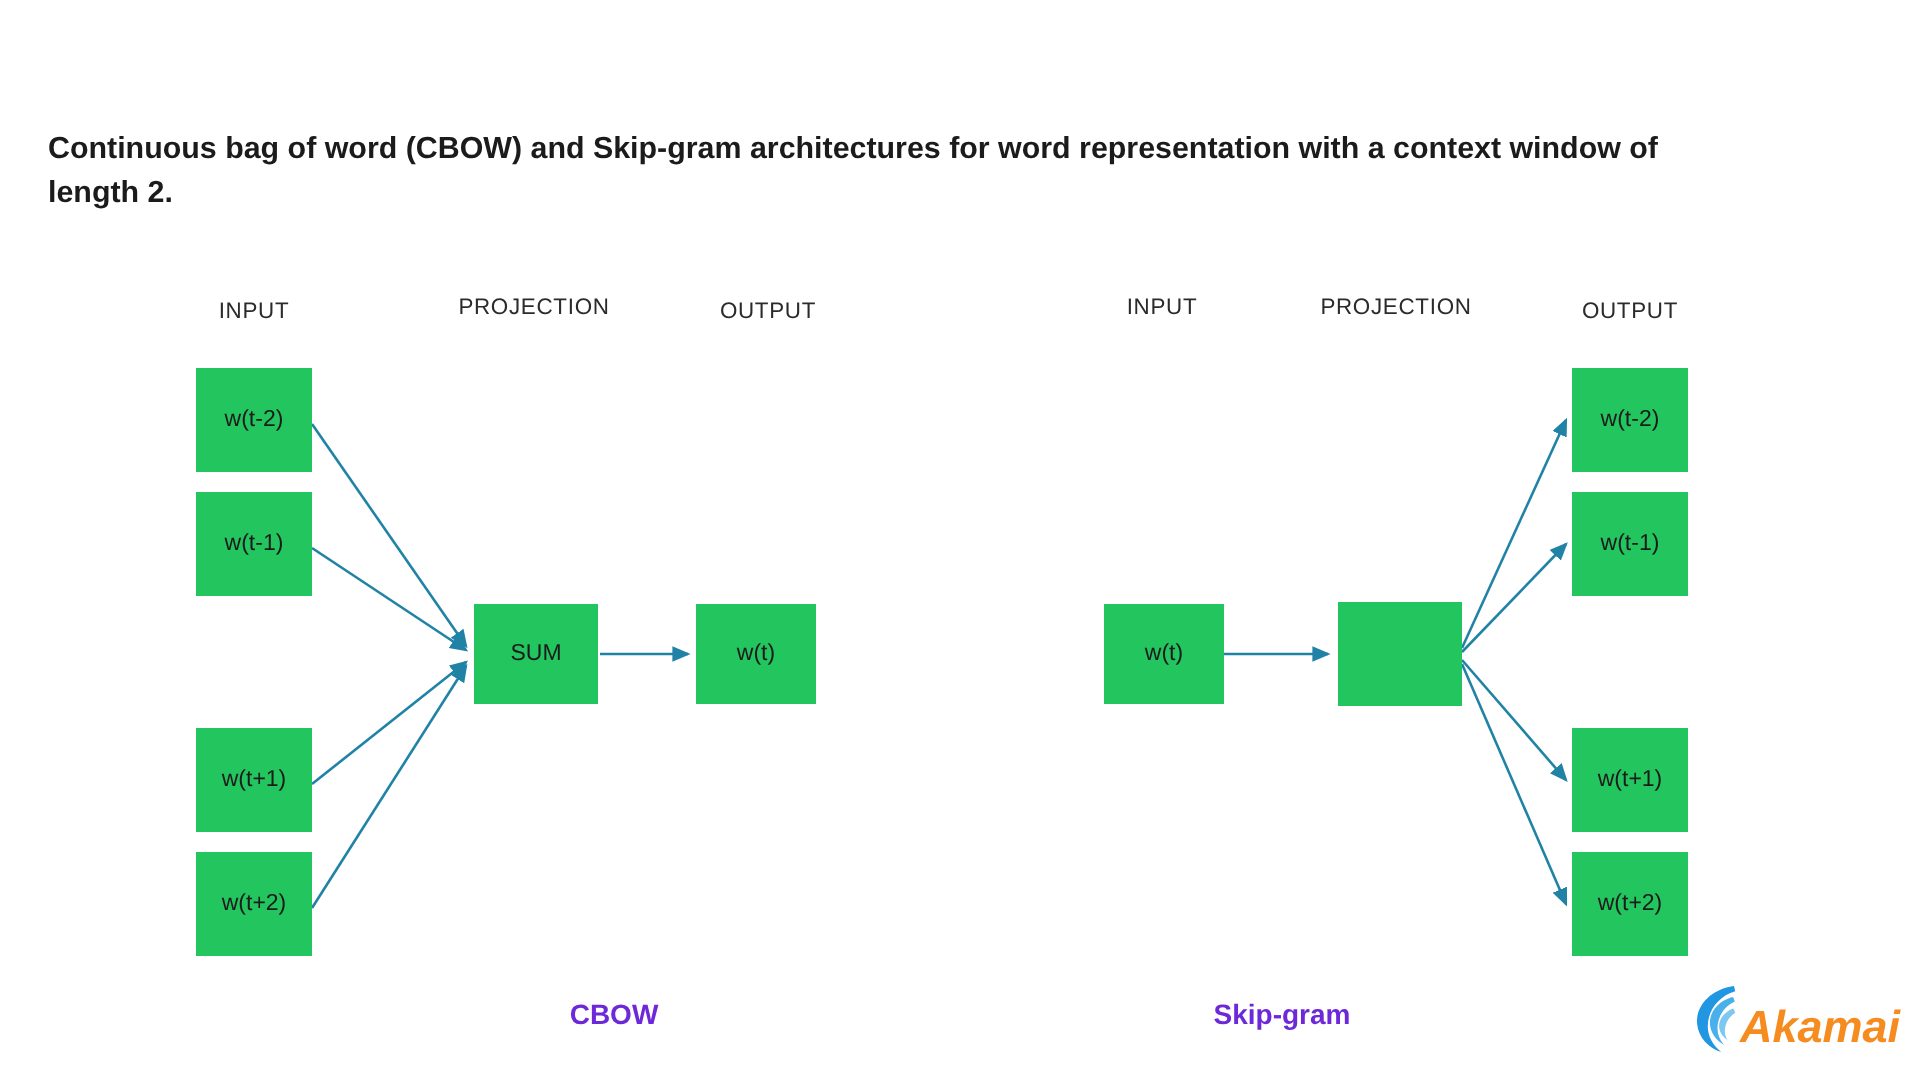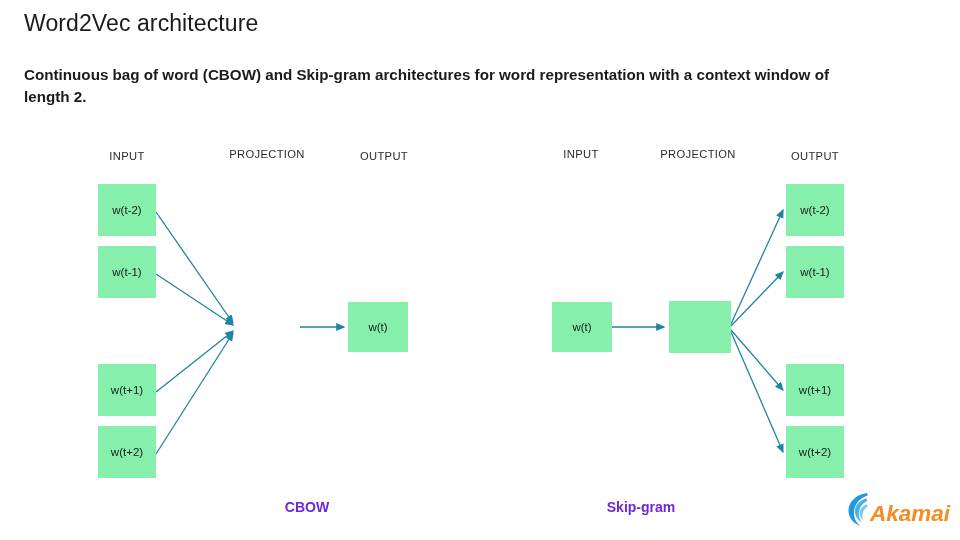--- a/index.html
+++ b/index.html
@@ -67,21 +67,21 @@
     font-size: 11.2px;
     letter-spacing: 0.35px;
     color: #2b2b2b;
     font-weight: 400;
     white-space: nowrap;
     transform: translateX(-50%);
   }
 
   .node {
     position: absolute;
-    background: #86efac;
+    background: #22c55e;
     display: flex;
     align-items: center;
     justify-content: center;
     font-size: 11.5px;
     color: #1b1b1b;
     white-space: nowrap;
   }
 
   .diagram-caption {
     position: absolute;
@@ -99,21 +99,20 @@
     top: 489px;
     width: 108px;
     height: 42px;
   }
 </style>
 </head>
 <body>
 
 <div id="slide">
 
-  <div id="page-title">Word2Vec architecture</div>
   <div id="subtitle">Continuous bag of word (CBOW) and Skip-gram architectures for word representation with a context window of length 2.</div>
 
   <div id="figure">
 
     <svg id="edges" viewBox="0 0 960 540" width="960" height="540">
       <defs>
         <marker id="arrowhead" markerWidth="7" markerHeight="7" refX="6" refY="3" orient="auto" markerUnits="strokeWidth">
           <path d="M0,0 L7,3 L0,6 z" fill="#2083A6"></path>
         </marker>
       </defs>
@@ -139,20 +138,21 @@
 
     <div class="col-header" style="left:127px; top:138px;">INPUT</div>
     <div class="col-header" style="left:267px; top:136px;">PROJECTION</div>
     <div class="col-header" style="left:384px; top:138px;">OUTPUT</div>
 
     <div class="node" style="left:98px; top:172px; width:58px; height:52px;">w(t-2)</div>
     <div class="node" style="left:98px; top:234px; width:58px; height:52px;">w(t-1)</div>
     <div class="node" style="left:98px; top:352px; width:58px; height:52px;">w(t+1)</div>
     <div class="node" style="left:98px; top:414px; width:58px; height:52px;">w(t+2)</div>
 
+    <div class="node" style="left:237px; top:290px; width:62px; height:50px;">SUM</div>
 
     <div class="node" style="left:348px; top:290px; width:60px; height:50px;">w(t)</div>
 
     <div class="diagram-caption" style="left:307px; top:487px;">CBOW</div>
 
     <div class="col-header" style="left:581px; top:136px;">INPUT</div>
     <div class="col-header" style="left:698px; top:136px;">PROJECTION</div>
     <div class="col-header" style="left:815px; top:138px;">OUTPUT</div>
 
     <div class="node" style="left:552px; top:290px; width:60px; height:50px;">w(t)</div>

